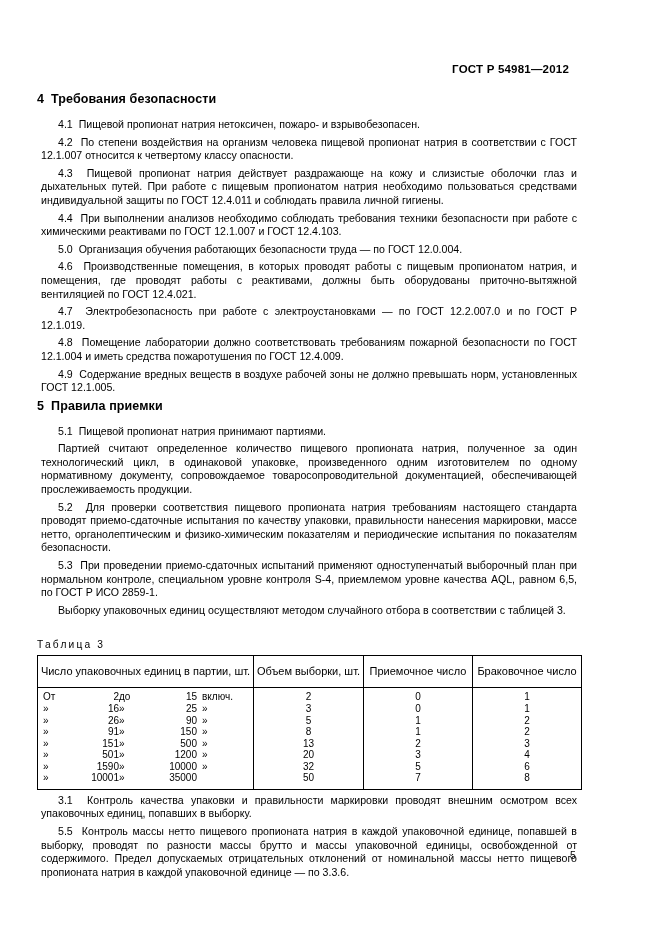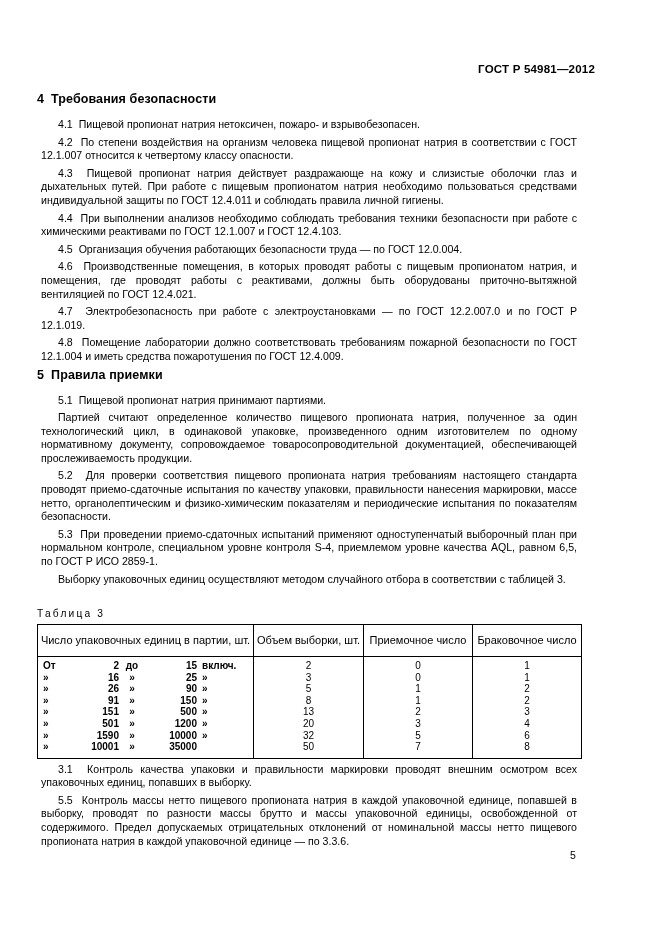--- a/index.html
+++ b/index.html
@@ -20,21 +20,21 @@
     left: 0; top: 0;
     width: 661px;
     height: 936px;
     overflow: hidden;
   }
 
   
   .running-header {
     position: absolute;
     top: 63px;
-    right: 66px;
+    right: 92px;
     font-size: 11.5px;
     font-weight: bold;
     letter-spacing: 0.2px;
     white-space: nowrap;
   }
 
   
   .content {
     position: absolute;
     left: 37px;
@@ -116,31 +116,30 @@
   .col-range  { width: 216px; }
   .col-sample { width: 110px; }
   .col-acc    { width: 109px; }
   .col-rej    { width: 109px; }
 
   
   .range-list {
     display: table;
     margin: 0 auto;
     border-spacing: 0;
-    font-weight: bold;
   }
   .range-row { display: table-row; }
   .range-row > span {
     display: table-cell;
     line-height: 11.55px;
     white-space: nowrap;
   }
   .r-pre  { text-align: left;  width: 30px; padding-right: 2px; }
   .r-lo   { text-align: right; width: 44px; }
-  .r-mid  { text-align: center; width: 26px; }
+  .r-mid  { text-align: left; width: 26px; }
   .r-hi   { text-align: right; width: 52px; }
   .r-post { text-align: left;  width: 46px; padding-left: 5px; }
 
   .numcol-list { line-height: 11.55px; }
 
   
   .after-table { margin-top: 17px; }
 
   
   .page-number {
@@ -160,24 +159,25 @@
   <div class="content">
 
     <h2 class="section-heading">
       <span class="num">4</span><span>Требования безопасности</span>
     </h2>
 
     <p class="para"><span class="cl">4.1</span><span>Пищевой пропионат натрия нетоксичен, пожаро- и взрывобезопасен.</span></p>
     <p class="para"><span class="cl">4.2</span><span>По степени воздействия на организм человека пищевой пропионат натрия в соответствии с ГОСТ 12.1.007 относится к четвертому классу опасности.</span></p>
     <p class="para"><span class="cl">4.3</span><span>Пищевой пропионат натрия действует раздражающе на кожу и слизистые оболочки глаз и дыхательных путей. При работе с пищевым пропионатом натрия необходимо пользоваться средствами индивидуальной защиты по ГОСТ 12.4.011 и соблюдать правила личной гигиены.</span></p>
     <p class="para"><span class="cl">4.4</span><span>При выполнении анализов необходимо соблюдать требования техники безопасности при работе с химическими реактивами по ГОСТ 12.1.007 и ГОСТ 12.4.103.</span></p>
-    <p class="para"><span class="cl">4.5</span><span>Организация обучения работающих безопасности труда — по ГОСТ 12.0.004.</span></p>
+    <p class="para"><span class="cl">5.0</span><span>Организация обучения работающих безопасности труда — по ГОСТ 12.0.004.</span></p>
     <p class="para"><span class="cl">4.6</span><span>Производственные помещения, в которых проводят работы с пищевым пропионатом натрия, и помещения, где проводят работы с реактивами, должны быть оборудованы приточно-вытяжной вентиляцией по ГОСТ 12.4.021.</span></p>
     <p class="para"><span class="cl">4.7</span><span>Электробезопасность при работе с электроустановками — по ГОСТ 12.2.007.0 и по ГОСТ Р 12.1.019.</span></p>
     <p class="para"><span class="cl">4.8</span><span>Помещение лаборатории должно соответствовать требованиям пожарной безопасности по ГОСТ 12.1.004 и иметь средства пожаротушения по ГОСТ 12.4.009.</span></p>
+    <p class="para"><span class="cl">4.9</span><span>Содержание вредных веществ в воздухе рабочей зоны не должно превышать норм, установленных ГОСТ 12.1.005.</span></p>
 
     <h2 class="section-heading section-5-heading">
       <span class="num">5</span><span>Правила приемки</span>
     </h2>
 
     <p class="para"><span class="cl">5.1</span><span>Пищевой пропионат натрия принимают партиями.</span></p>
     <p class="para"><span>Партией считают определенное количество пищевого пропионата натрия, полученное за один технологический цикл, в одинаковой упаковке, произведенного одним изготовителем по одному нормативному документу, сопровождаемое товаросопроводительной документацией, обеспечивающей прослеживаемость продукции.</span></p>
     <p class="para"><span class="cl">5.2</span><span>Для проверки соответствия пищевого пропионата натрия требованиям настоящего стандарта проводят приемо-сдаточные испытания по качеству упаковки, правильности нанесения маркировки, массе нетто, органолептическим и физико-химическим показателям и периодические испытания по показателям безопасности.</span></p>
     <p class="para"><span class="cl">5.3</span><span>При проведении приемо-сдаточных испытаний применяют одноступенчатый выборочный план при нормальном контроле, специальном уровне контроля S-4, приемлемом уровне качества AQL, равном 6,5, по ГОСТ Р ИСО 2859-1.</span></p>
     <p class="para"><span>Выборку упаковочных единиц осуществляют методом случайного отбора в соответствии с таблицей 3.</span></p>

